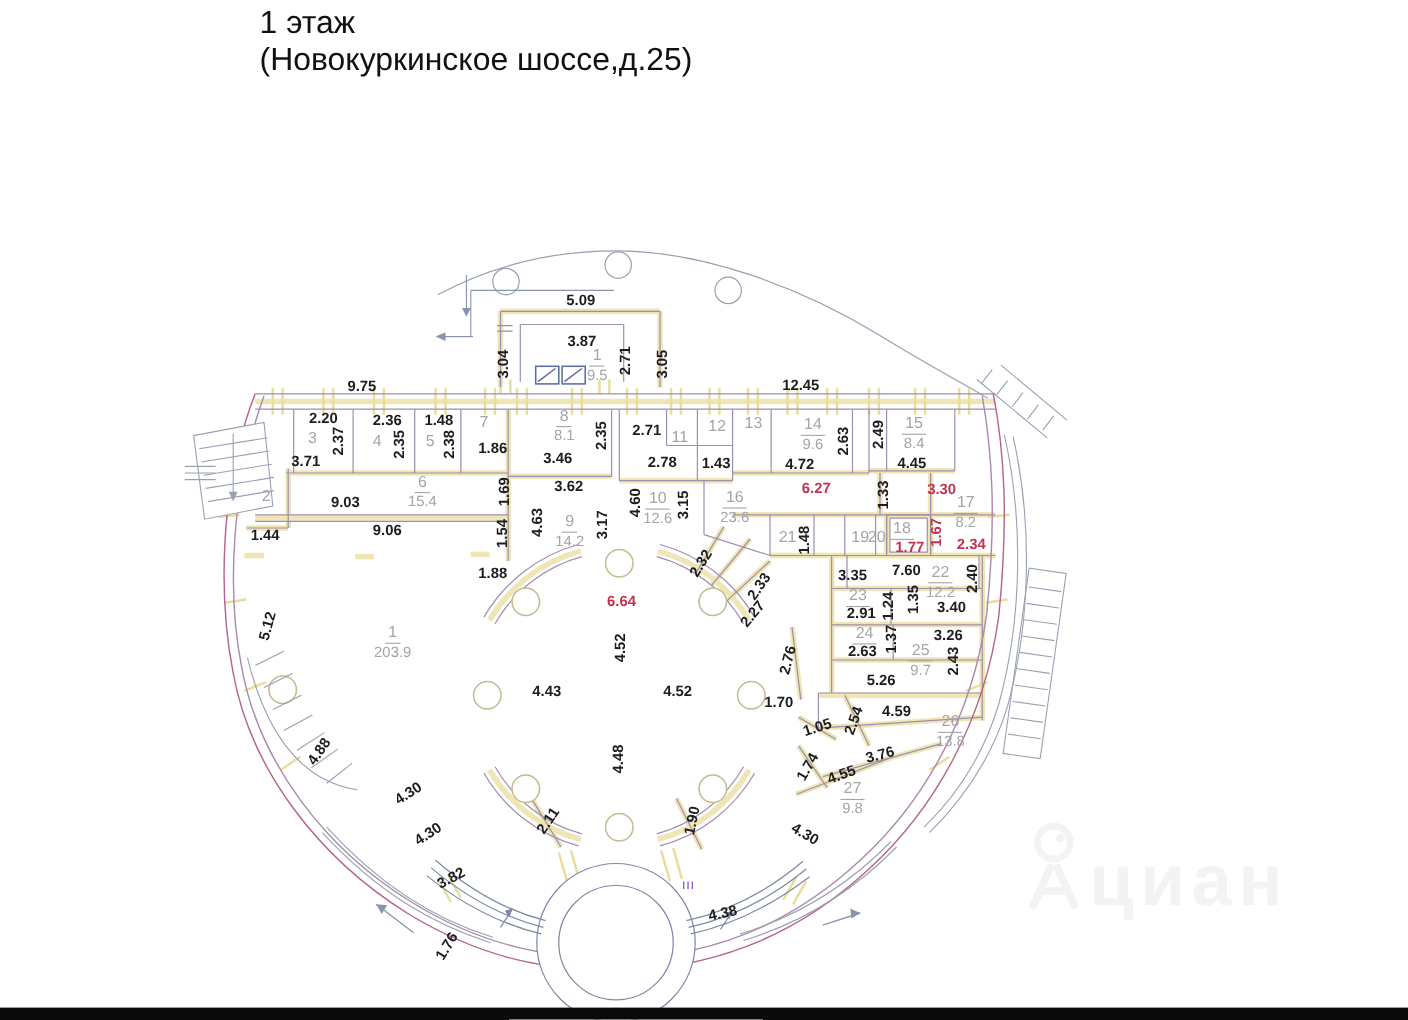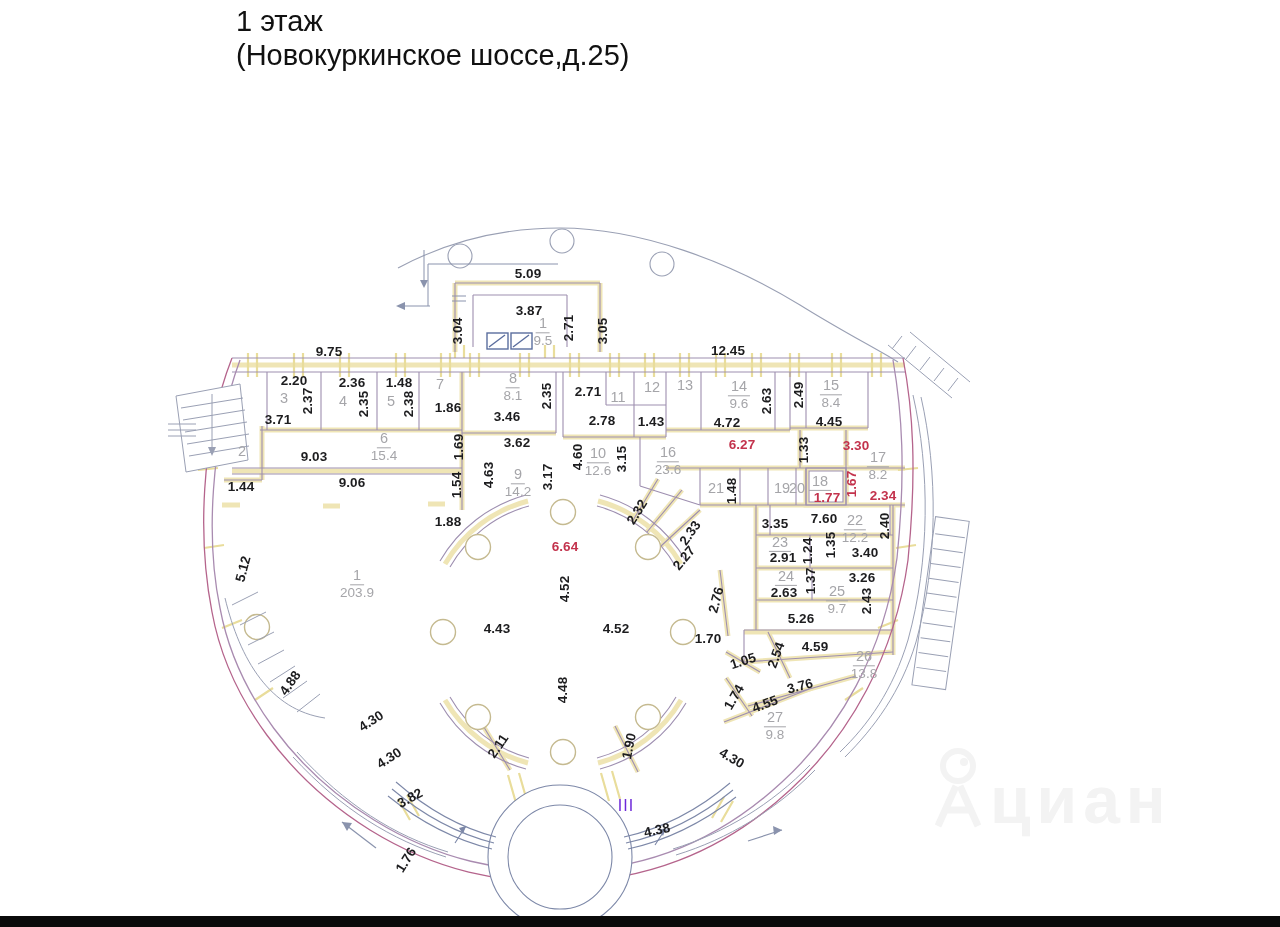--- a/index.html
+++ b/index.html
@@ -4,21 +4,21 @@
 <style>
   html,body{margin:0;padding:0;background:#fff;width:1280px;height:927px;overflow:hidden;
     font-family:"Liberation Sans","DejaVu Sans",sans-serif;}
   #stage{position:relative;width:1280px;height:724px;background:#fff;}
   #plan-svg{position:absolute;left:0;top:0;}
   .title{position:absolute;left:236px;top:4px;color:#111;font-size:29px;line-height:34px;
     font-weight:400;white-space:nowrap;}
   #labels{position:absolute;left:0;top:0;width:1280px;height:927px;}
   .dim{position:absolute;font-size:13.5px;font-weight:700;color:#1d1d1f;white-space:nowrap;}
   .dim.red{color:#c3334d;}
-  .dim.pink{color:#6d28d9;font-weight:400;font-size:16px;letter-spacing:1px;}
+  .dim.pink{color:#6d28d9;font-weight:400;font-size:10px;letter-spacing:1px;}
   .room{position:absolute;color:#a5a5a9;text-align:center;line-height:1.05;white-space:nowrap;}
   .room .num{display:inline-block;font-size:14.5px;padding:0 3px 1px;}
   .room.frac .num{border-bottom:1.2px solid #a5a5a9;}
   .room .area{display:block;font-size:13.5px;padding-top:1px;}
   #watermark{position:absolute;left:928px;top:742px;width:230px;height:110px;color:#f2f2f2;}
   #watermark .wm-text{position:absolute;left:62px;top:20px;font-size:66px;font-weight:700;
     letter-spacing:6px;color:#f3f3f3;}
   #bottom-bar{position:absolute;left:0;top:916px;width:1280px;height:11px;background:#0a0a0a;}
 </style>
 </head>

